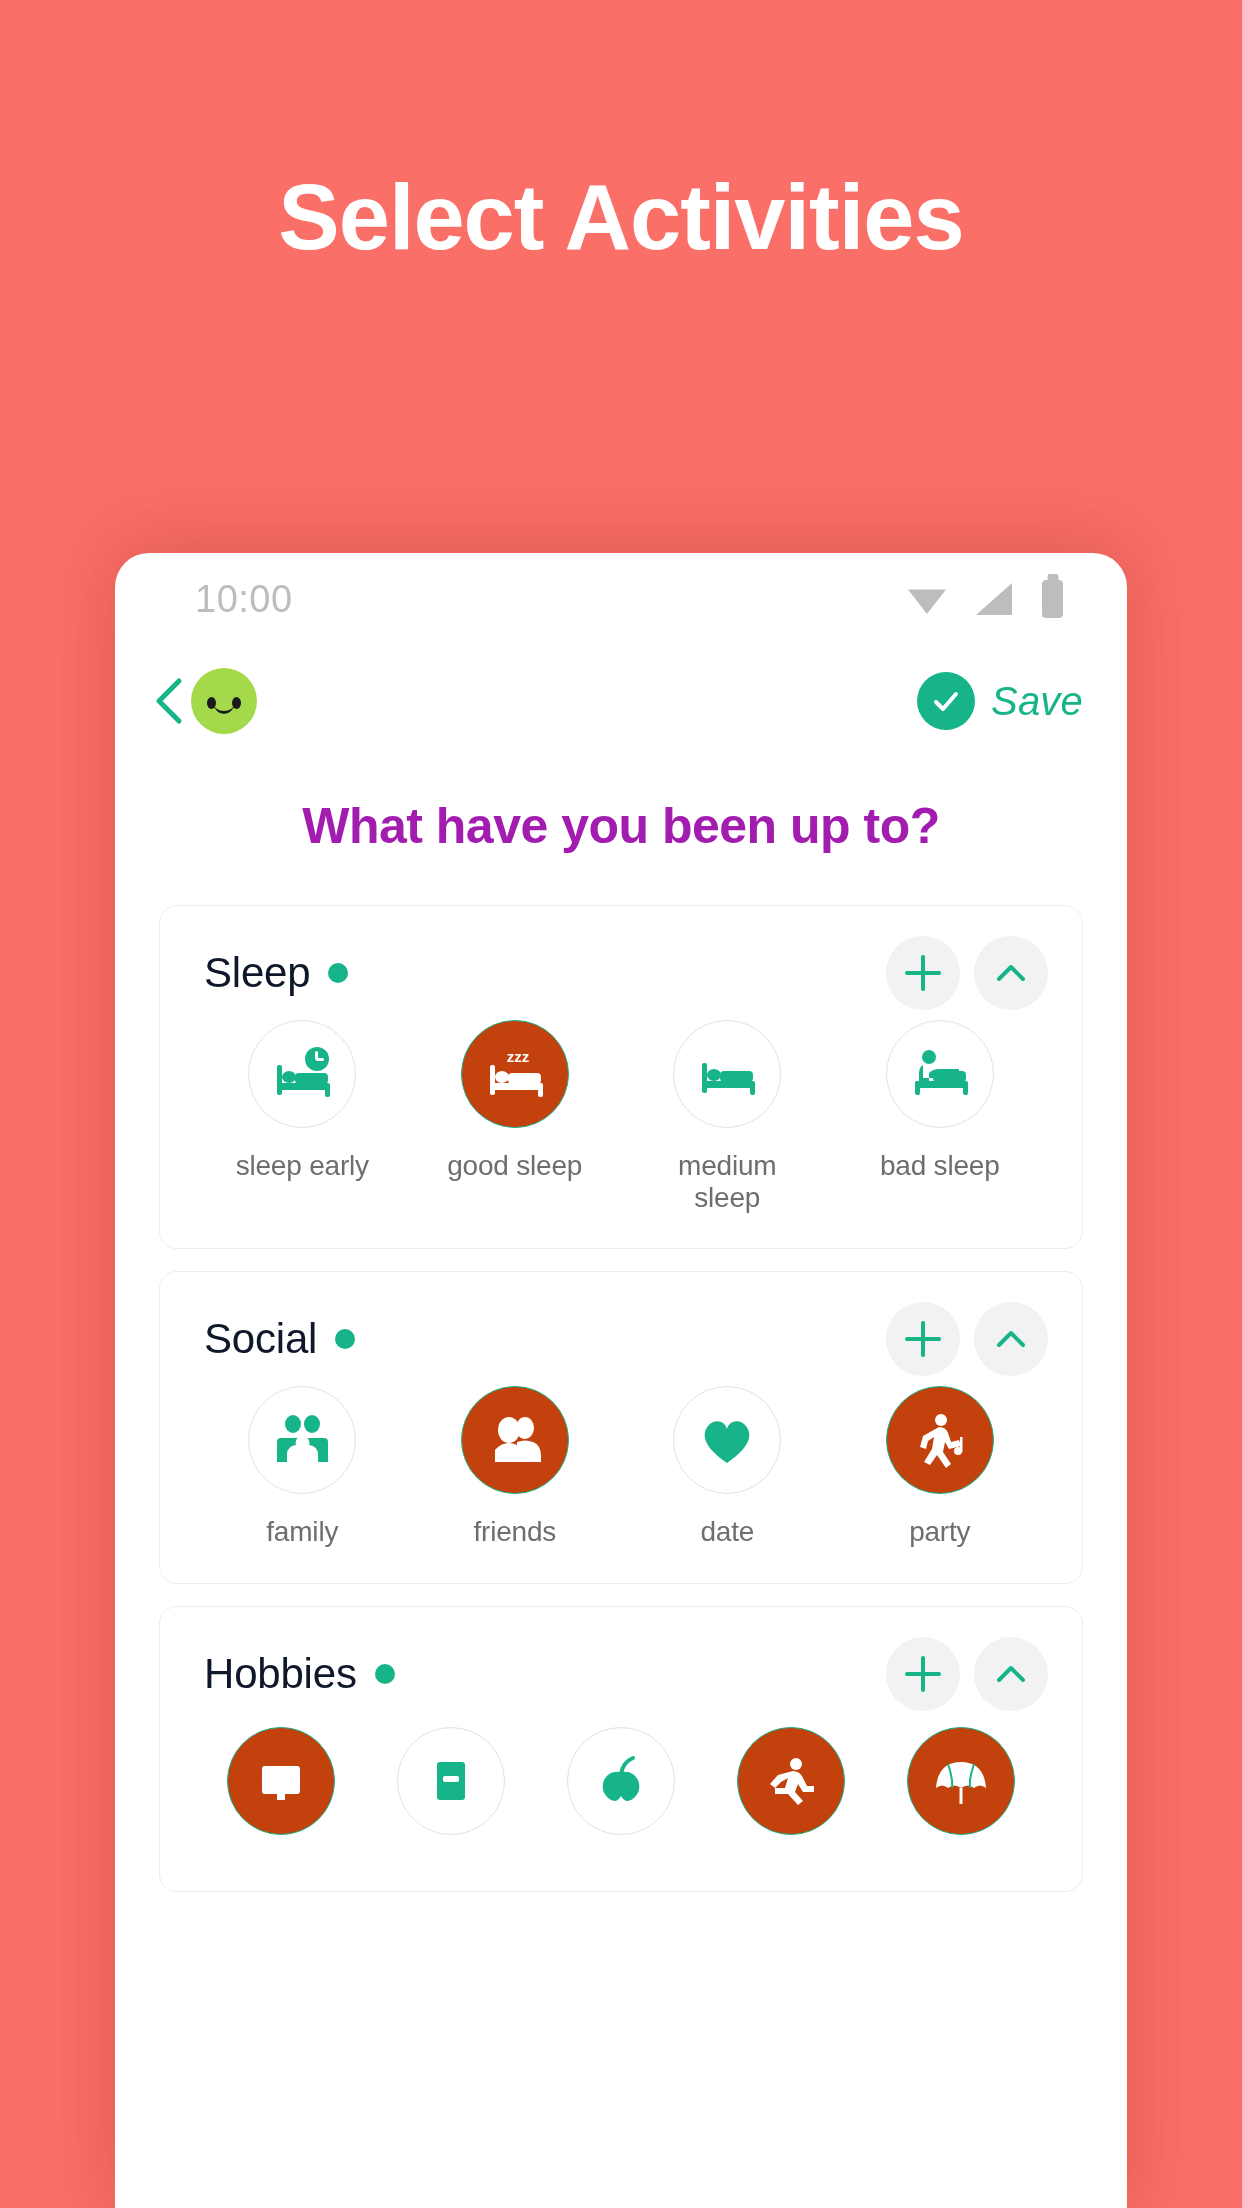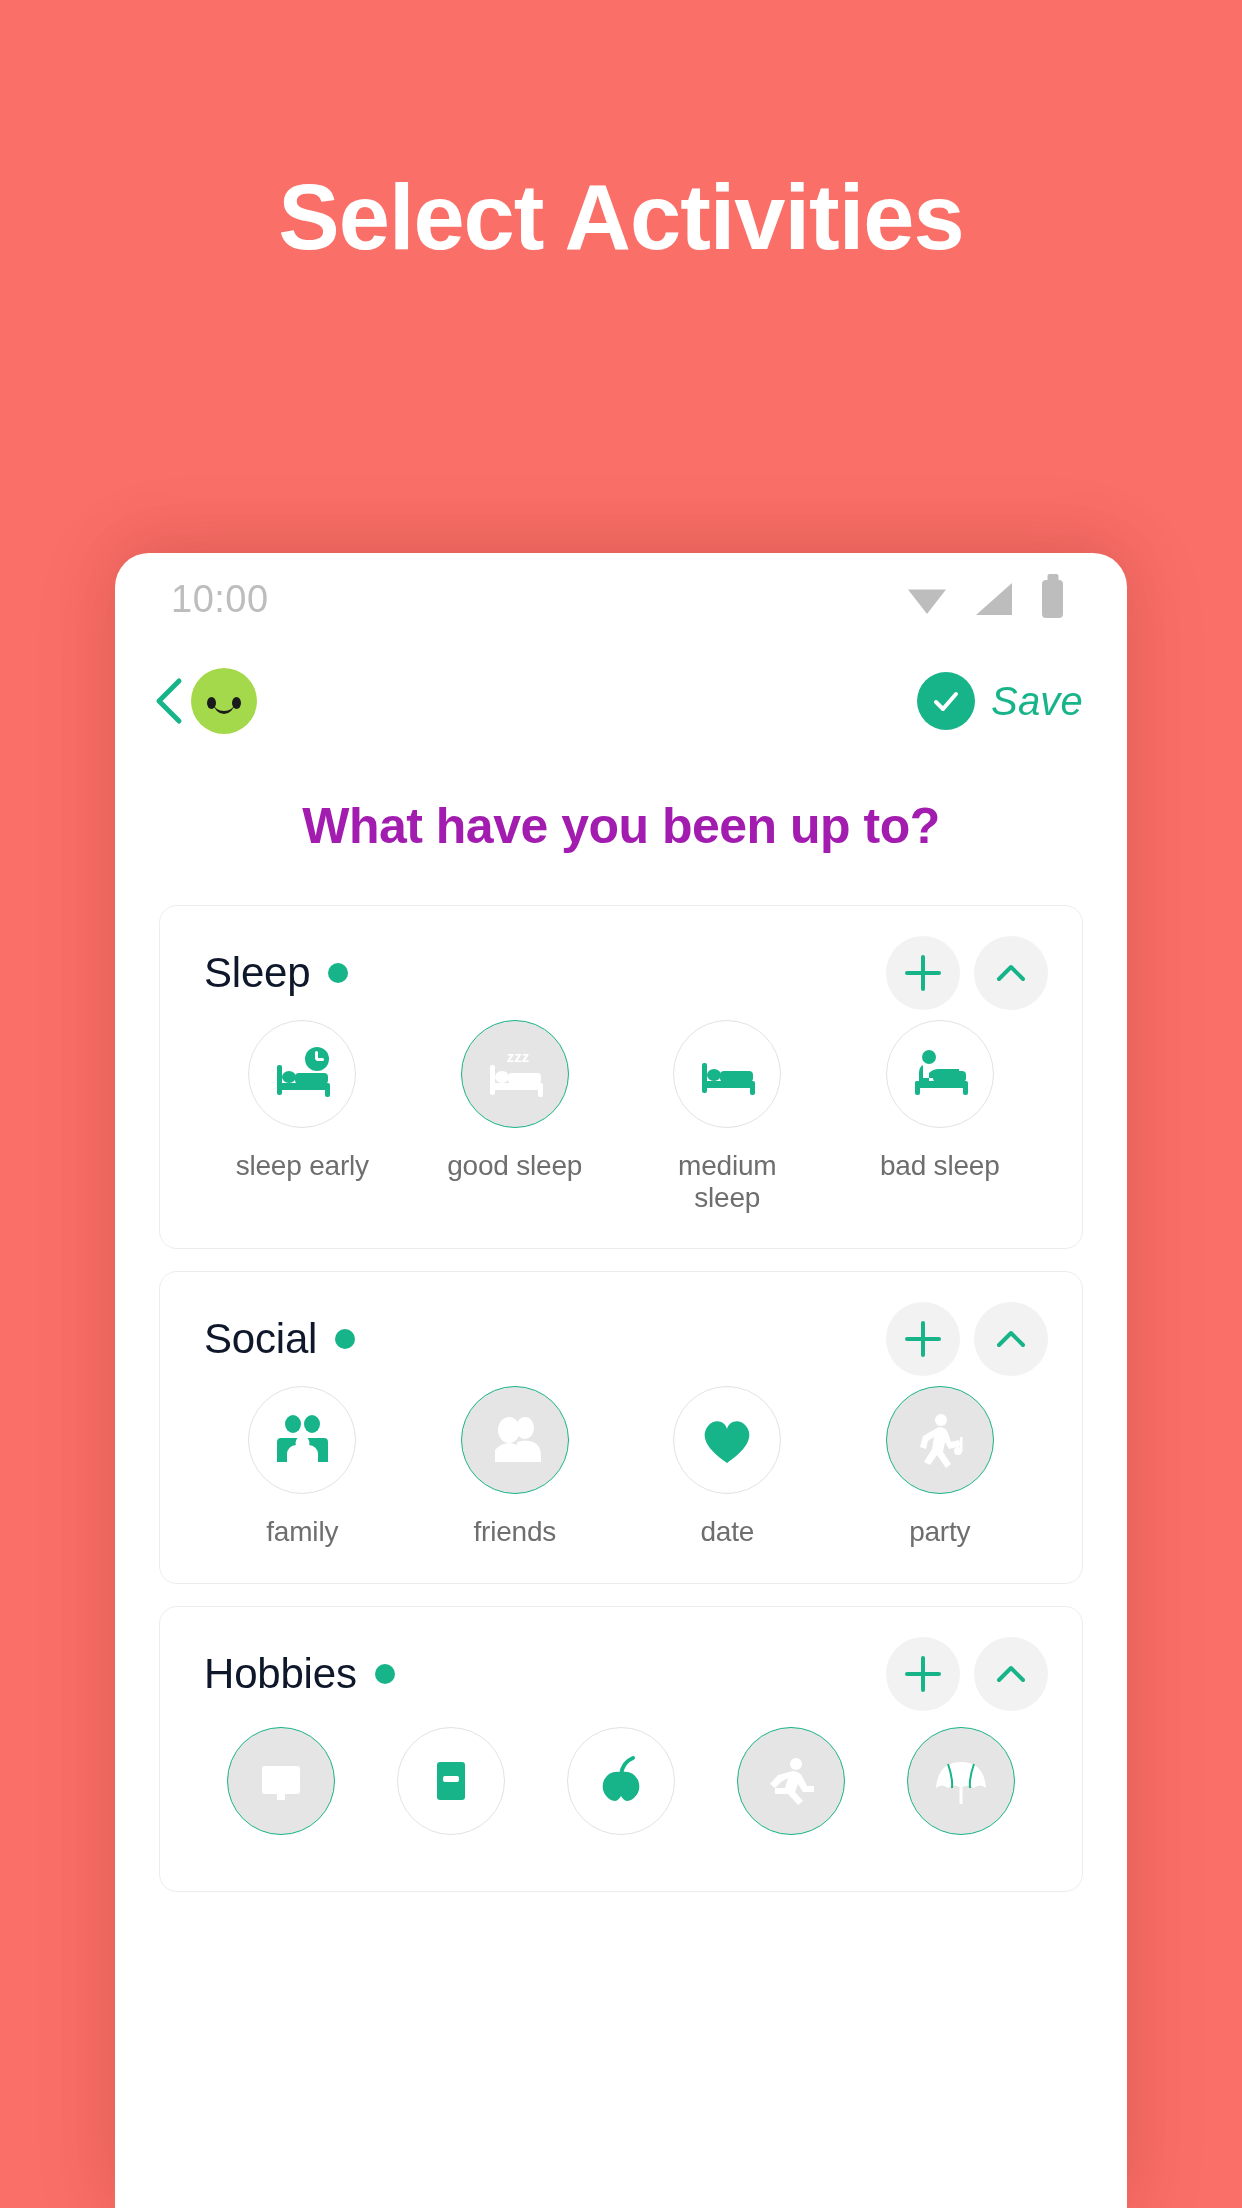--- a/index.html
+++ b/index.html
@@ -39,20 +39,21 @@
     overflow: hidden;
   }
 
   
   .statusbar {
     height: 92px;
     display: flex;
     align-items: center;
     justify-content: space-between;
     padding: 0 64px 0 56px;
+    margin-left: 24px;
   }
   .status-time {
     color: #BDBDBD;
     font-size: 38px;
     letter-spacing: 0.5px;
   }
   .status-icons { display: flex; align-items: center; gap: 30px; }
   .ic-wifi {
     width: 38px; height: 30px;
     background: #BDBDBD;
@@ -198,21 +199,21 @@
   }
   .act-circle {
     width: 108px; height: 108px;
     border-radius: 50%;
     border: 1.5px solid #E2E2E2;
     background: #FFFFFF;
     display: flex; align-items: center; justify-content: center;
     overflow: hidden;
   }
   .act-circle.selected {
-    background: #e5e5e5;
+    background: #c2410c;
     border-color: #18B489;
   }
   .act-label {
     margin-top: 22px;
     font-size: 28px;
     color: #6E6E6E;
     text-align: center;
     line-height: 1.15;
     max-width: 155px;
     letter-spacing: -0.2px;

